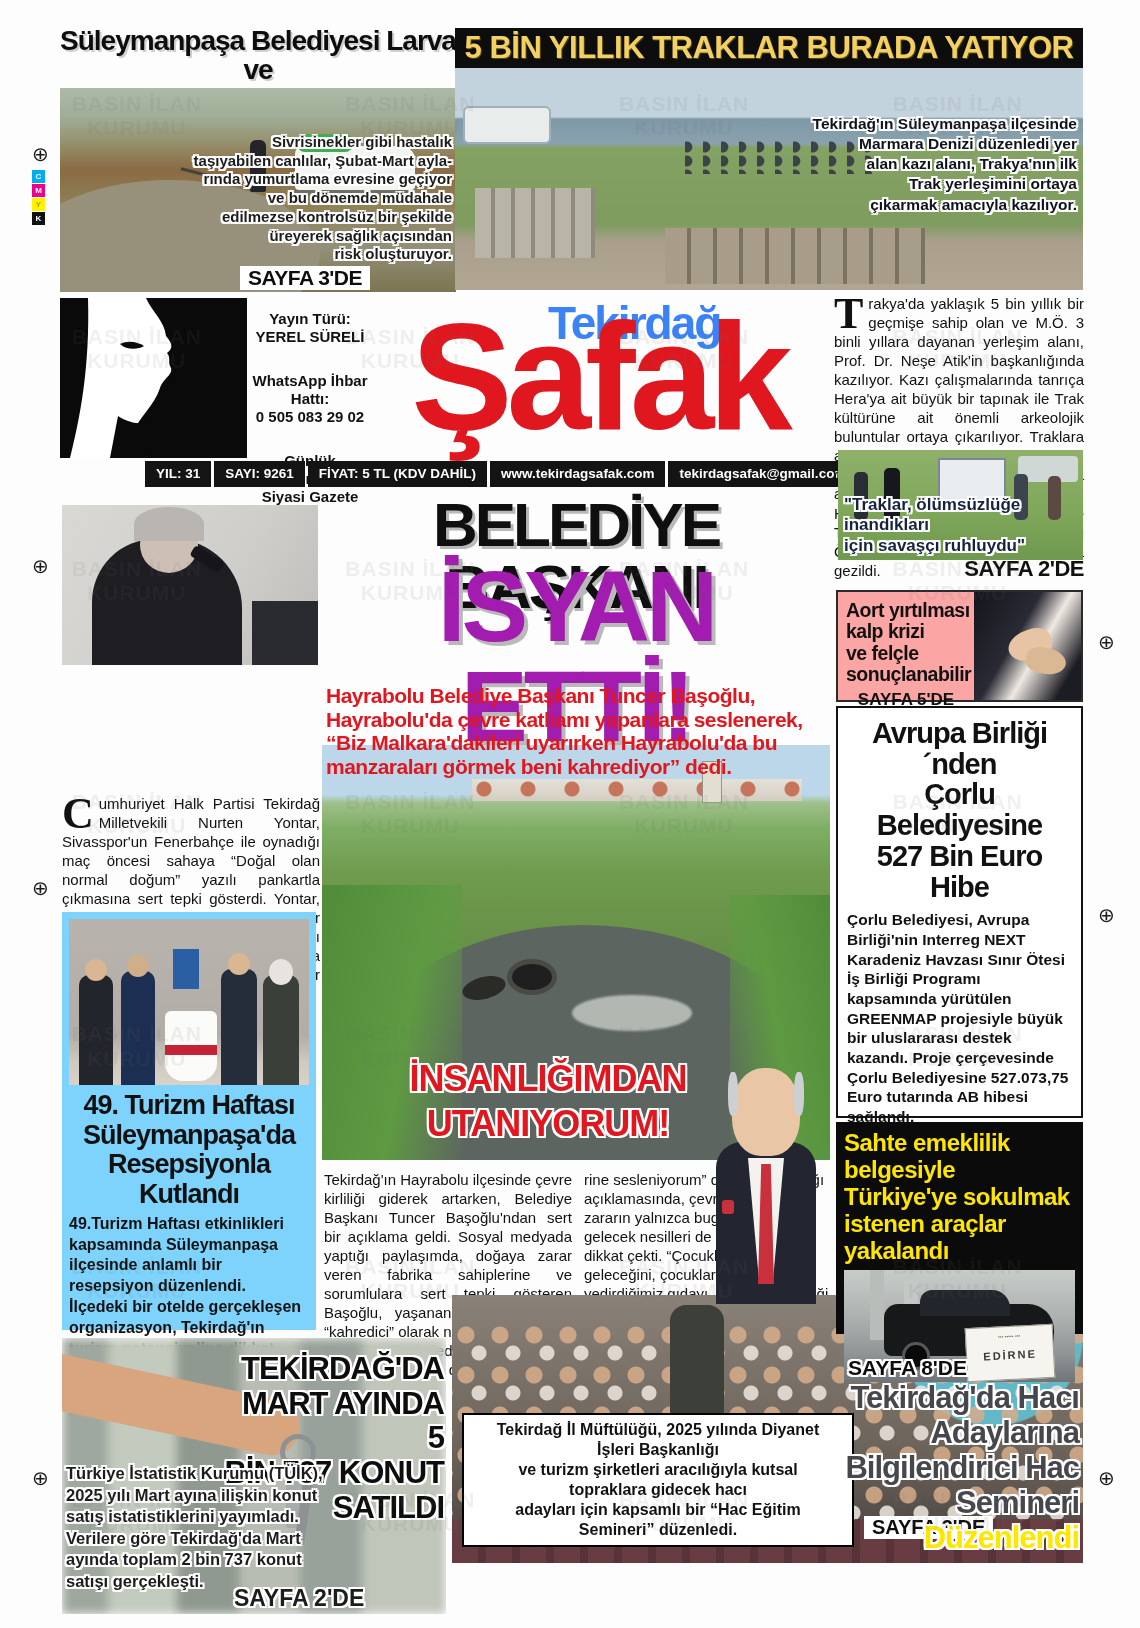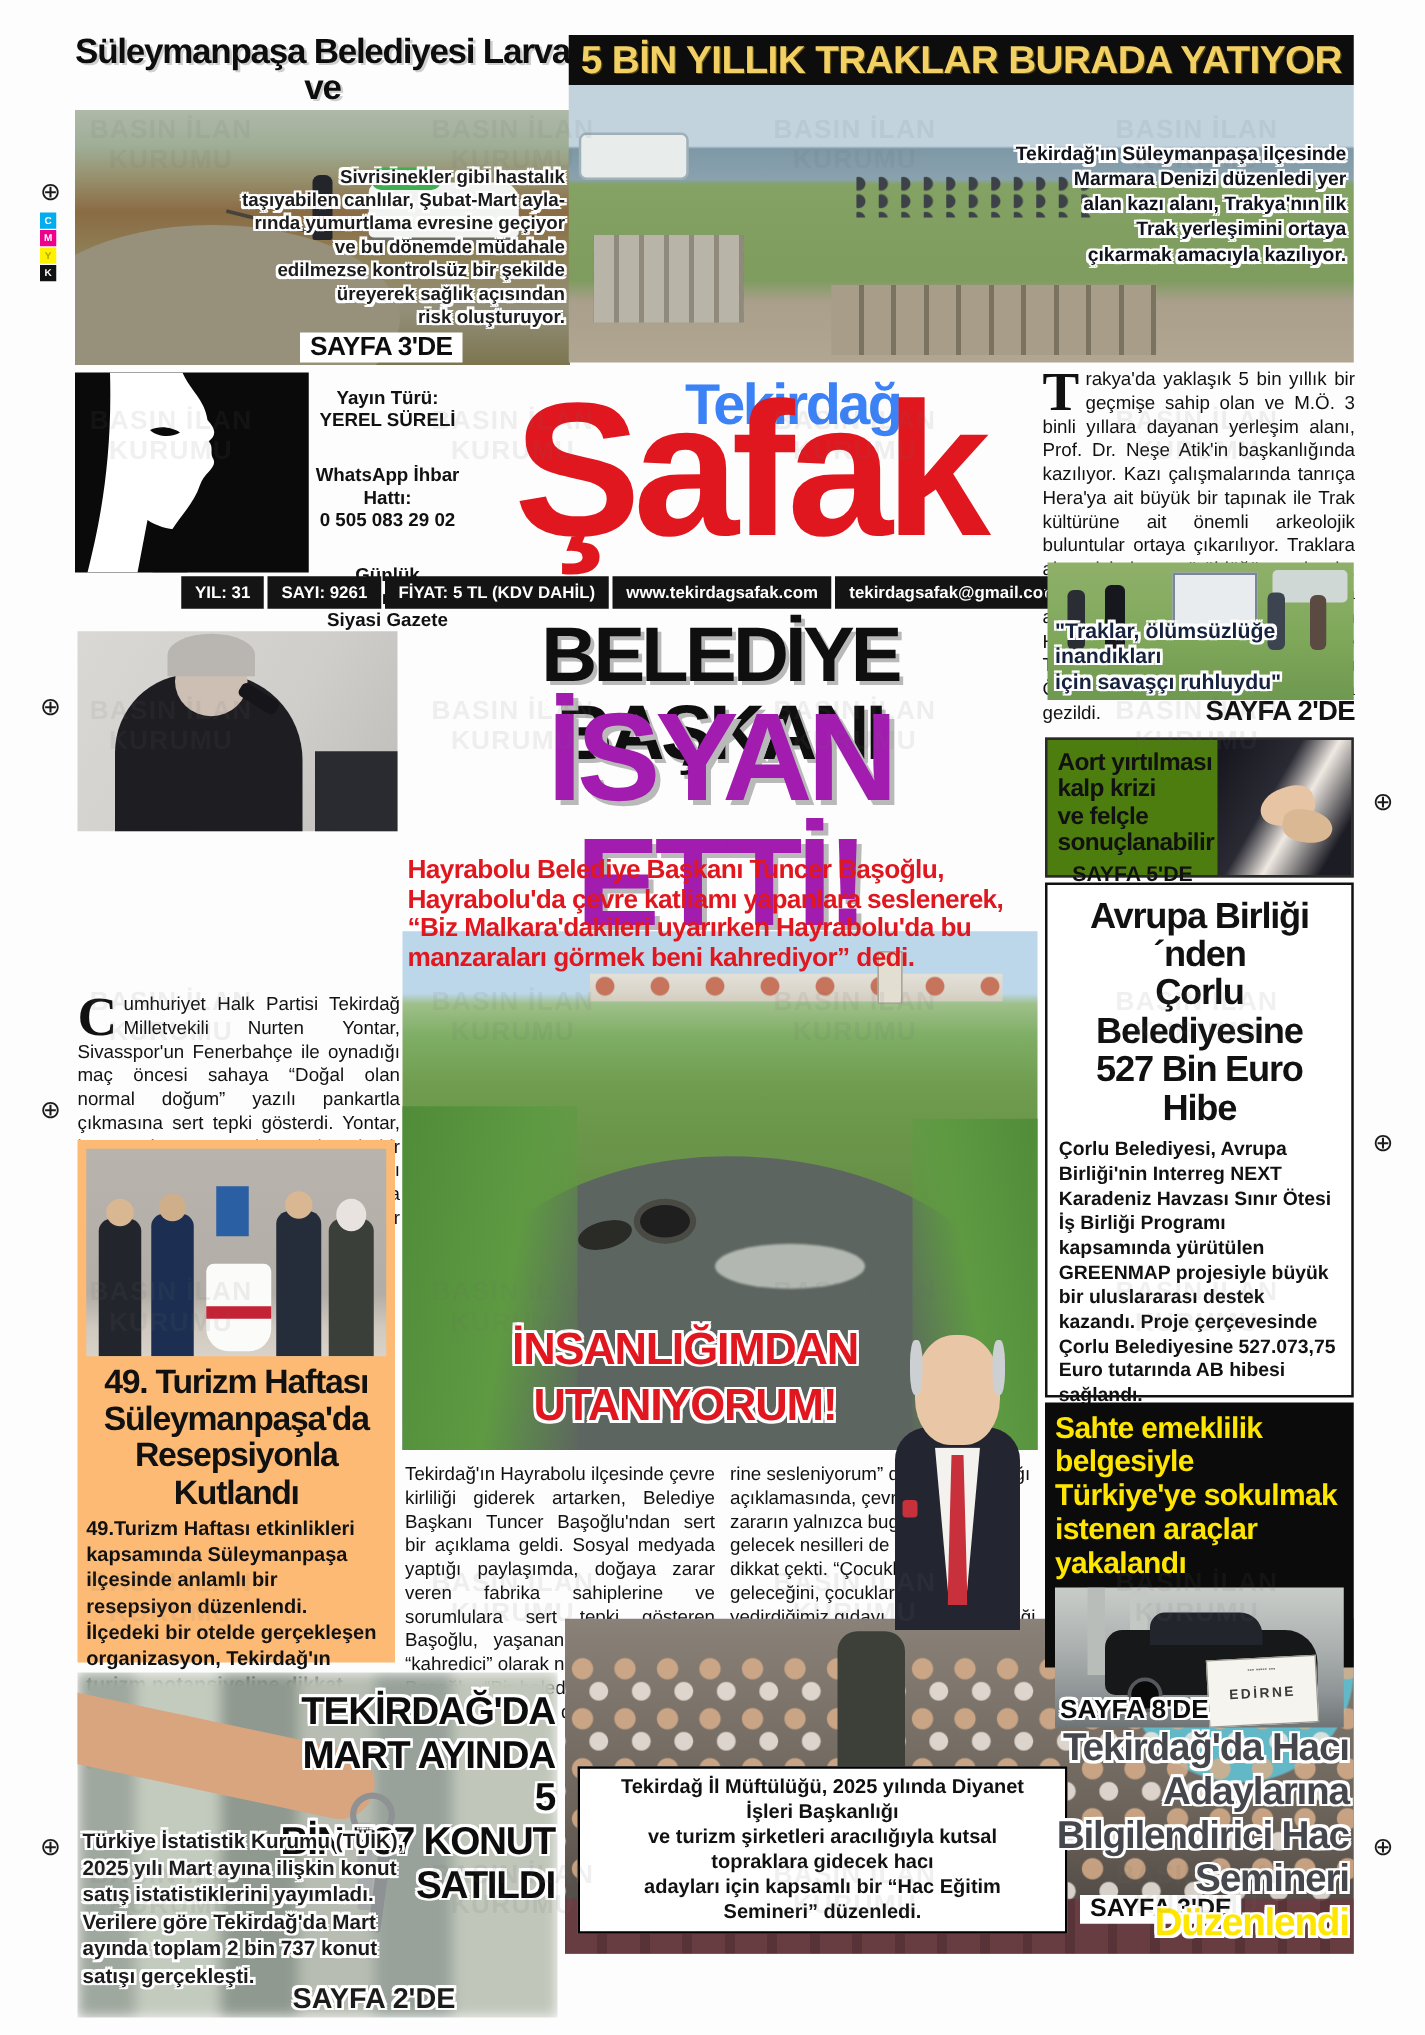--- a/index.html
+++ b/index.html
@@ -31,26 +31,26 @@
   .title-small{font-weight:900;font-size:46px;letter-spacing:-2px;color:#3b82f6;}
   .title-big{font-weight:900;font-size:152px;letter-spacing:-6px;color:#e1171f;line-height:1;}
   .infobar{display:flex;gap:3px;}
   .infobar span{background:#141414;color:#fff;font-weight:bold;font-size:13.5px;line-height:26px;padding:0 11px;white-space:nowrap;flex:auto;text-align:center;}
   
   .mh1{font-weight:900;font-size:62px;letter-spacing:-3px;text-align:center;color:#0f0f0f;line-height:1;text-shadow:3px 3px 0 #b9b9b9;}
   .mh2{font-weight:900;font-size:100px;letter-spacing:-4px;text-align:center;color:#a21caf;line-height:1;text-shadow:4px 4px 0 #b9b9b9;}
   .subhead{font-weight:bold;font-size:21px;line-height:1.12;color:#e1171f;letter-spacing:-0.5px;z-index:5;}
   
   .wh{font-weight:900;font-size:36px;line-height:1.12;letter-spacing:-1.5px;color:#0d0d0d;text-shadow:2.5px 2.5px 0 #c9c9c9;}
-  .yellow-box{background:#fdba74;padding:7px;box-sizing:border-box;}
+  .yellow-box{background:#7dd3fc;padding:7px;box-sizing:border-box;}
   .tz-head{font-weight:900;font-size:27px;line-height:1.1;letter-spacing:-1px;text-align:center;margin:6px 0 4px;}
   .tz-body{font-weight:600;font-size:16px;line-height:1.3;}
   .konut-head{font-weight:900;font-size:31px;line-height:1.12;letter-spacing:-1px;text-align:right;color:#0d0d0d;}
   
-  .aort-box{background:#4d7c0f;border:2px solid #2a2a2a;box-sizing:border-box;display:flex;}
+  .aort-box{background:#fca5a5;border:2px solid #2a2a2a;box-sizing:border-box;display:flex;}
   .aort-txt{font-weight:900;font-size:19.5px;line-height:1.1;letter-spacing:-0.5px;padding:8px 4px 4px 8px;}
   .eu-box{background:#fff;border:2px solid #111;box-sizing:border-box;padding:8px 9px;}
   .eu-head{font-weight:900;font-size:29px;line-height:1.06;letter-spacing:-1px;text-align:center;margin:2px 0 8px;}
   .eu-b1{font-weight:bold;font-size:15.5px;line-height:1.27;}
   .eu-sub{font-weight:900;font-size:18px;line-height:1.1;margin:7px 0 2px 12px;}
   .eu-b2{font-size:14.8px;line-height:1.24;text-align:justify;}
   .sahte-box{background:#0b0b0b;padding:8px;box-sizing:border-box;}
   .sahte-head{color:#ffe600;font-weight:900;font-size:24px;line-height:1.12;letter-spacing:-0.5px;}
   .hac-head{font-weight:900;font-size:31px;line-height:1.13;letter-spacing:-1px;text-align:right;color:#46474d;}
   .hac-head .yel{color:#ffe600;}

